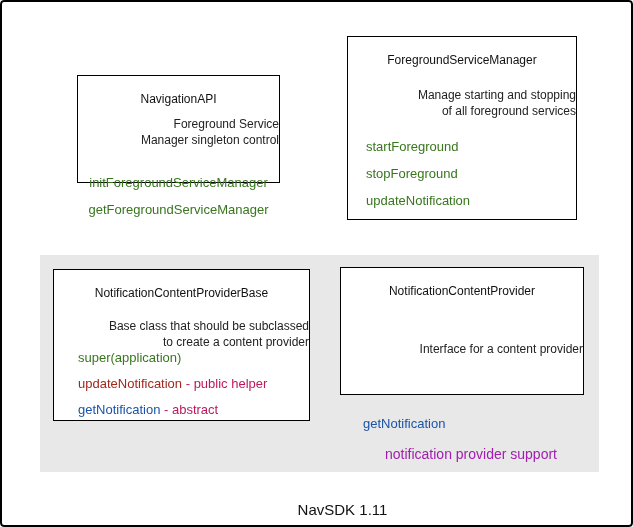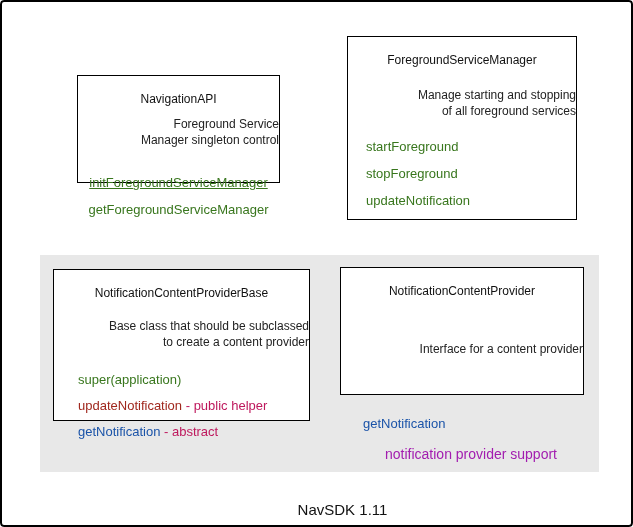--- a/index.html
+++ b/index.html
@@ -77,21 +77,21 @@
     top: 191px;
     font-size: 14px;
     color: #a21caf;
     white-space: nowrap;
   }
 
   #box-ncp-base {
     left: 51px; top: 267px; width: 257px; height: 152px;
   }
   #box-ncp-base .box-desc { margin-top: 18px; }
-  #box-ncp-base .methods { margin-top: 22px; padding-left: 24px; align-items: flex-start; }
+  #box-ncp-base .methods { padding-left: 24px; align-items: flex-start; }
   #box-ncp-base .method-row { margin-bottom: 11px; }
 
   #box-ncp {
     left: 338px; top: 265px; width: 244px; height: 128px; gap: 23px;
   }
   #box-ncp .box-desc { margin-top: 20px; }
   #box-ncp .methods { margin-top: 36px; padding-left: 22px; align-items: flex-start; }
 
   #footer-label {
     position: absolute;
@@ -108,21 +108,21 @@
 <body>
 
 <div id="frame">
 
   <div class="class-box" id="box-navigation-api">
     <div class="box-title">NavigationAPI</div>
     <div class="box-desc">Foreground Service
 Manager singleton control</div>
     <div class="methods">
       <div class="method-row">
-        <span class="method-name" style="color: rgb(56, 118, 29); text-decoration: underline;">initForegroundServiceManager</span>
+        <span class="method-name" style="color: rgb(56, 118, 29);">initForegroundServiceManager</span>
       </div>
       <div class="method-row">
         <span class="method-name" style="color: rgb(56, 118, 29);">getForegroundServiceManager</span>
       </div>
     </div>
   </div>
 
   <div class="class-box" id="box-fsm">
     <div class="box-title">ForegroundServiceManager</div>
     <div class="box-desc">Manage starting and stopping

